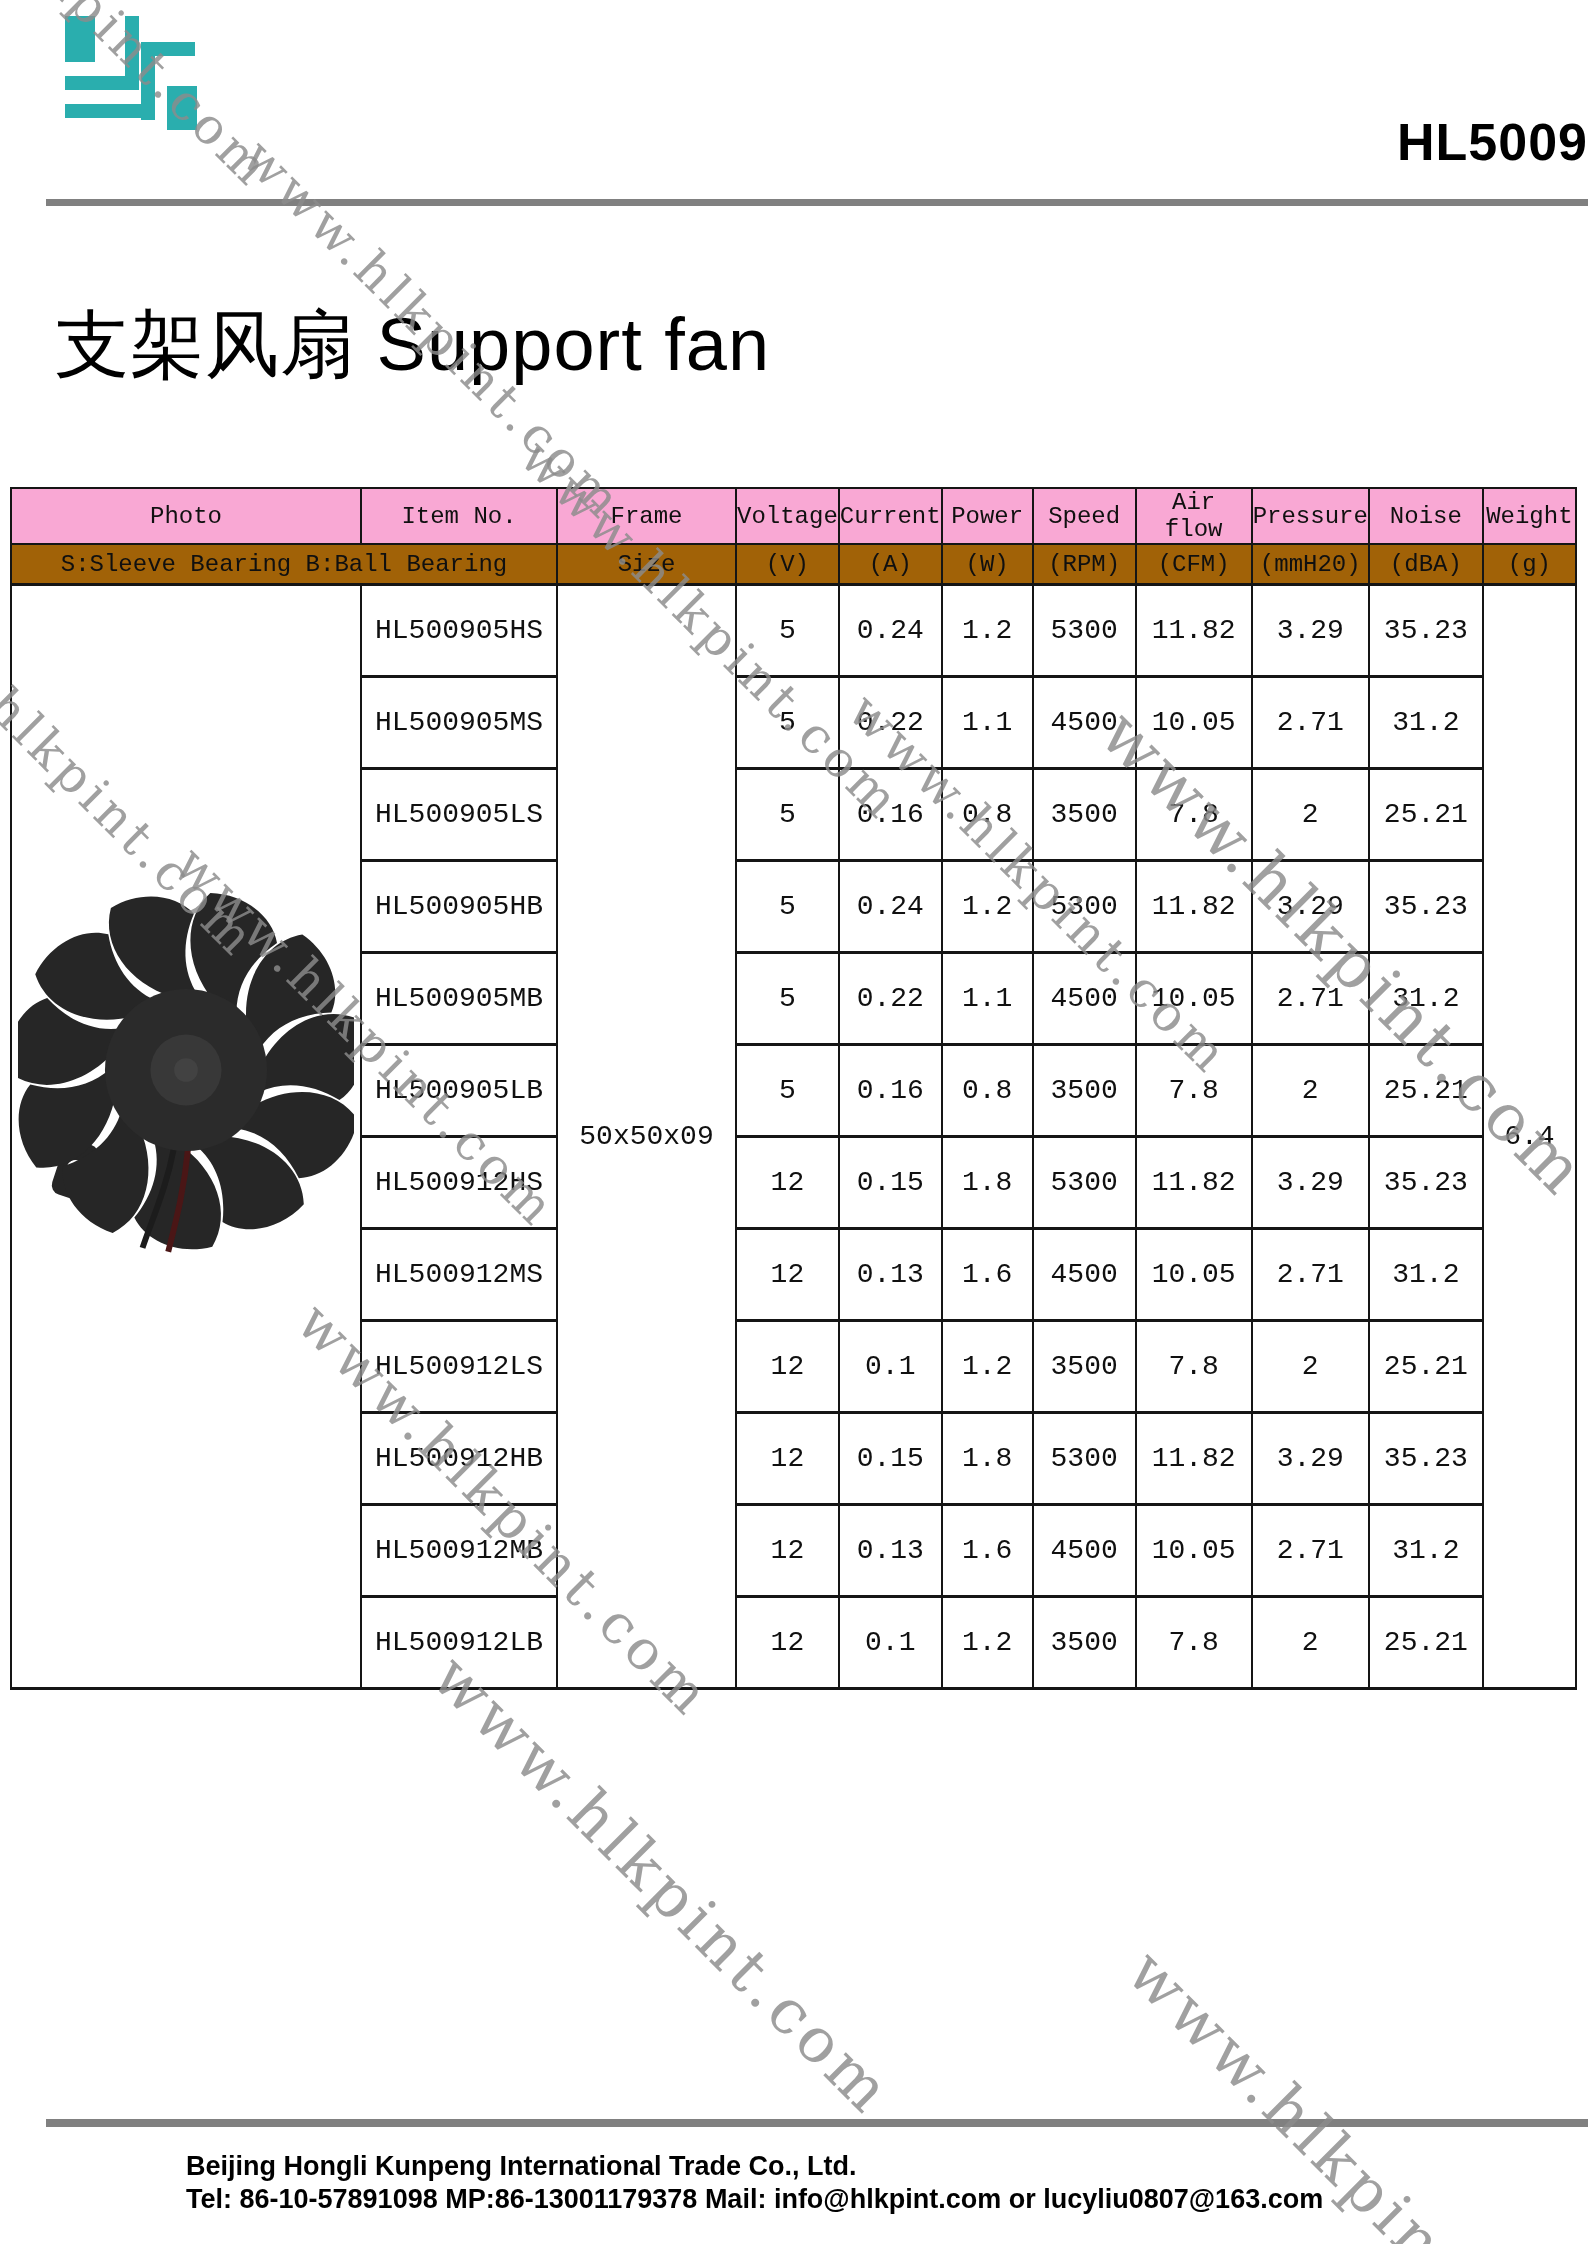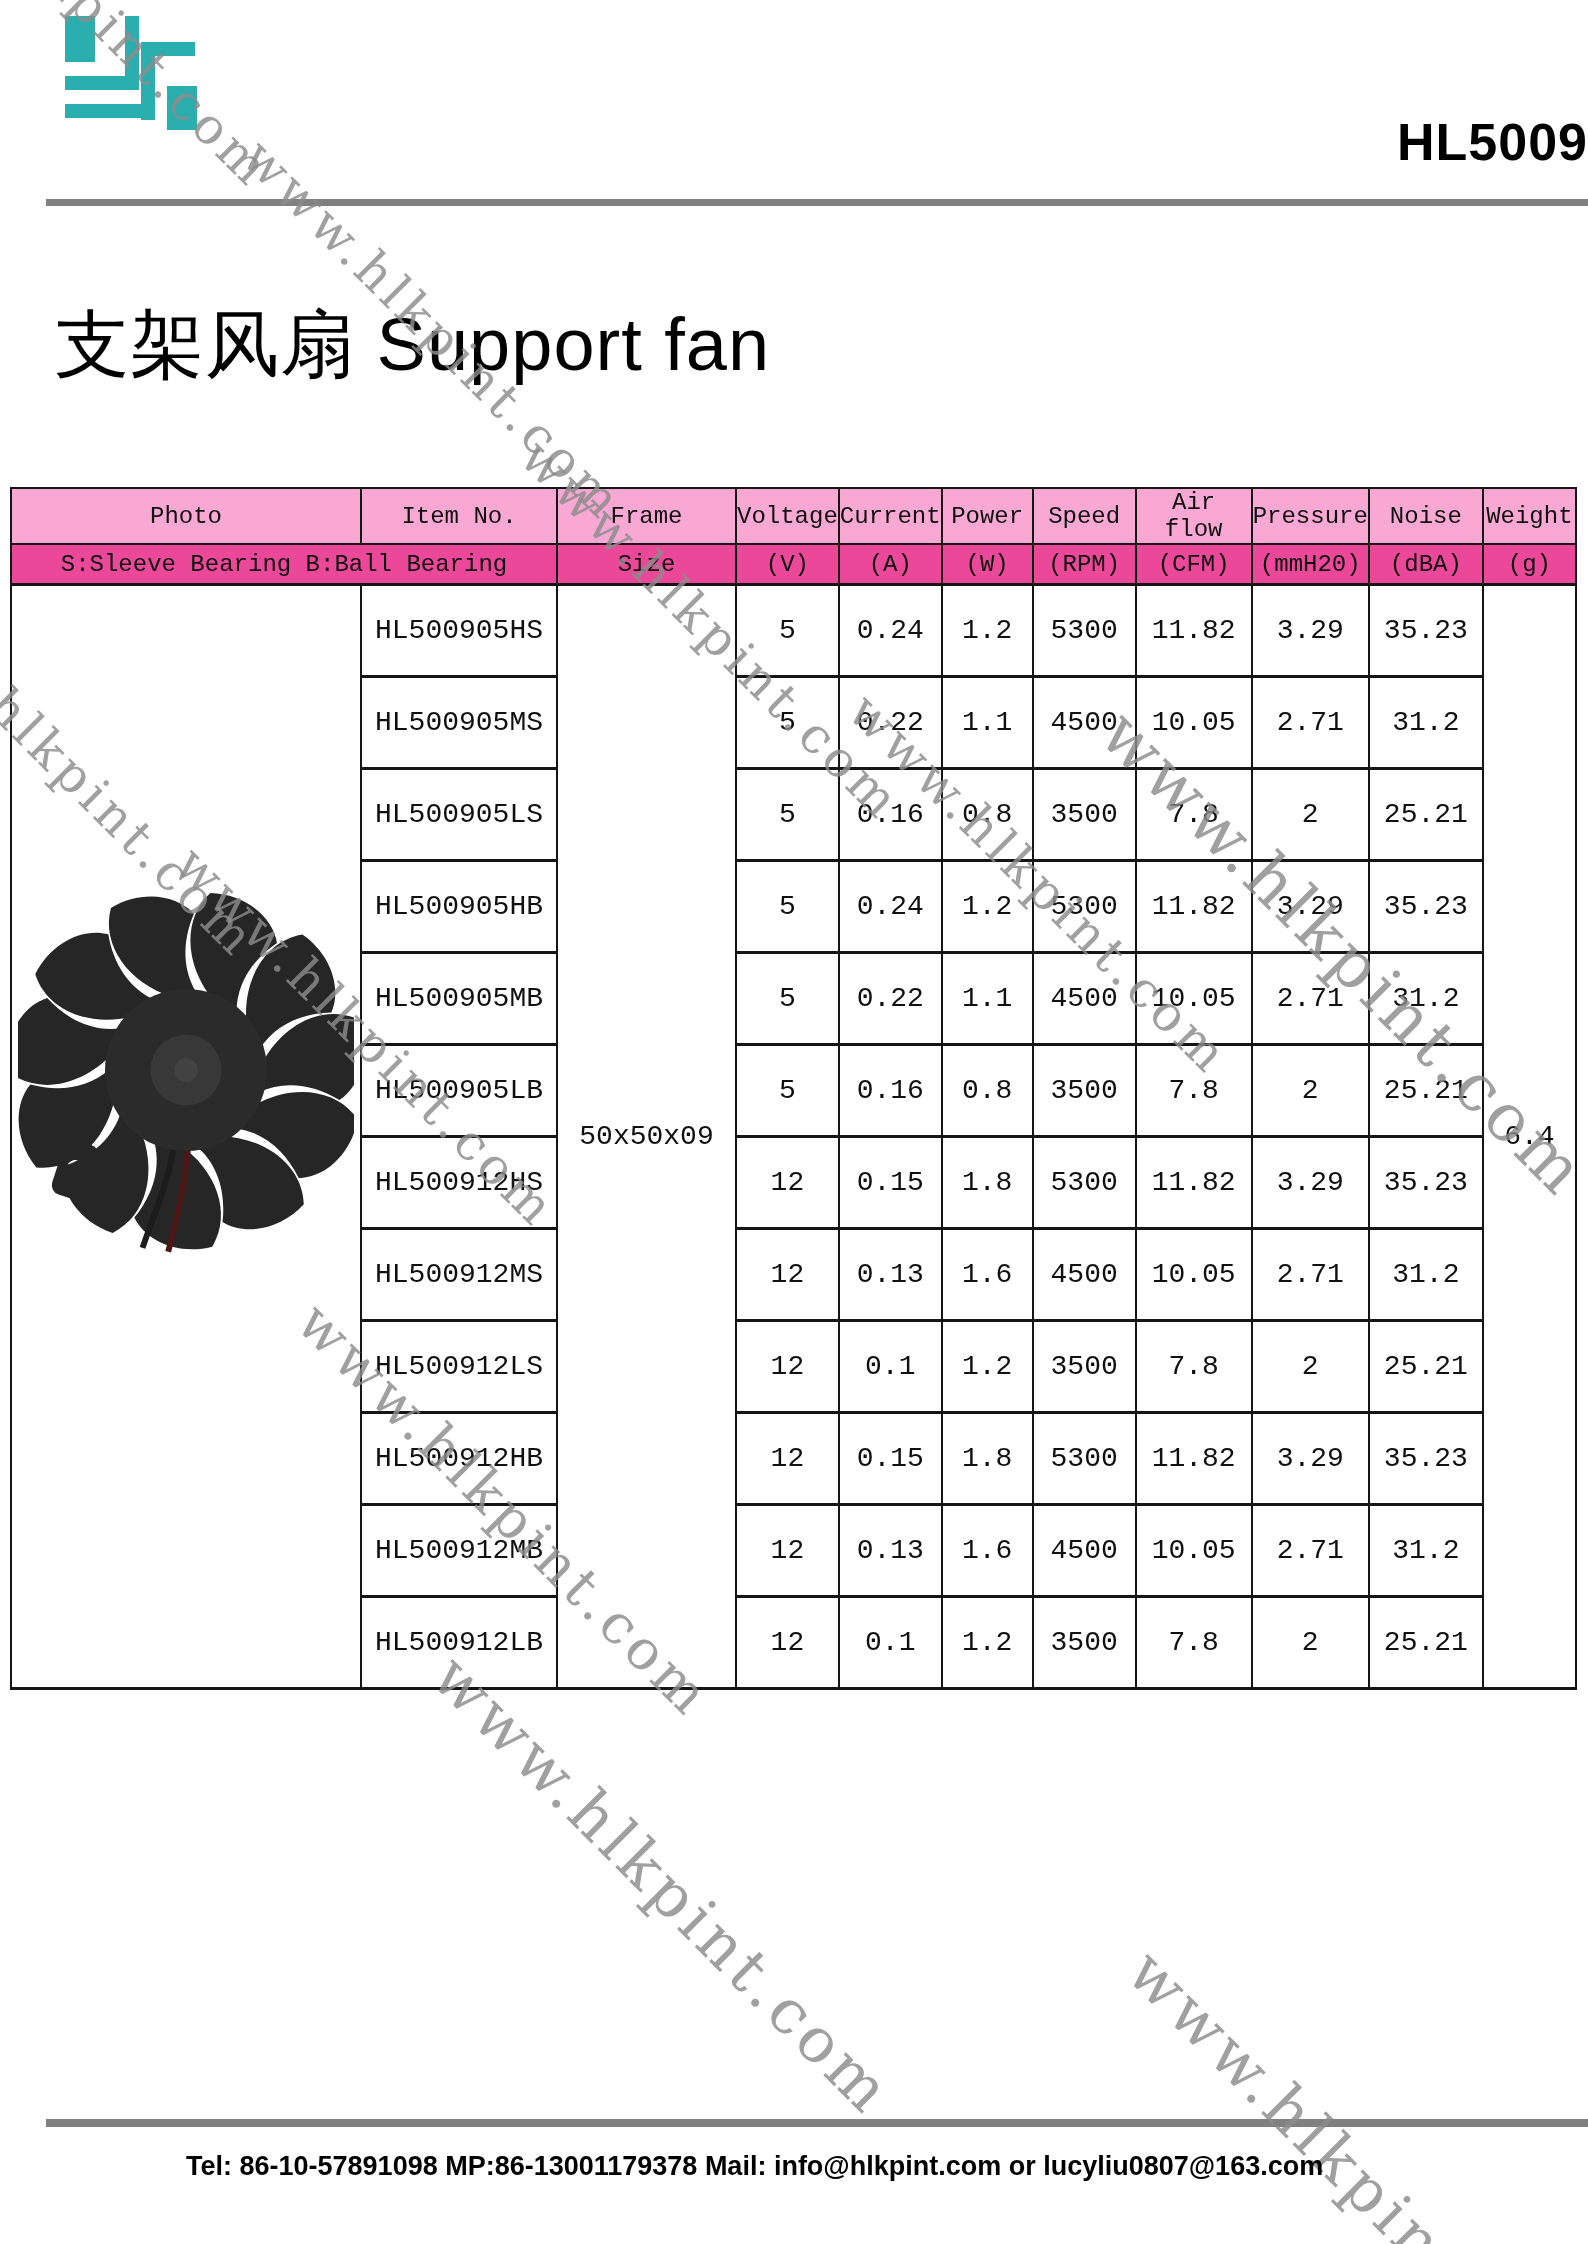--- a/index.html
+++ b/index.html
@@ -38,21 +38,21 @@
 
   table.spec{
     position:absolute;left:10px;top:487px;border-collapse:collapse;table-layout:fixed;
     z-index:1;font-family:"Liberation Mono","DejaVu Sans Mono",monospace;color:#101010;
   }
   .spec th,.spec td{
     border:2px solid #151515;text-align:center;vertical-align:middle;
     padding:0;font-weight:400;overflow:hidden;
   }
   .spec thead tr.h1 th{background:#f9a8d4;height:41px;font-size:24px}
-  .spec thead tr.h2 th{background:#ec4899;height:38px;font-size:24px;border-bottom:3px solid #151515}
+  .spec thead tr.h2 th{background:#a16207;height:38px;font-size:24px;border-bottom:3px solid #151515}
   .spec tbody td{height:89px;font-size:28px;border-bottom:3px solid #151515}
   .spec td.photo-cell{position:relative;background:#fff}
   .fan{position:absolute;left:6px;top:288px;width:336px;height:392px;z-index:6}
 
   .rule-bottom{position:absolute;left:46px;top:2119px;width:1542px;height:8px;background:#808080;z-index:2}
   .footer{position:absolute;left:186px;top:2150px;z-index:6;line-height:33px}
   .footer div{font-size:27px;font-weight:700;white-space:nowrap}
 </style>
 </head>
 <body>
@@ -273,14 +273,15 @@
       <td>3500</td>
       <td>7.8</td>
       <td>2</td>
       <td>25.21</td>
     </tr>
   </tbody>
 </table>
 
 <div class="rule-bottom"></div>
 <div class="footer">
+  <div>Beijing Hongli Kunpeng International Trade Co., Ltd.</div>
   <div>Tel: 86-10-57891098  MP:86-13001179378  Mail: info@hlkpint.com or lucyliu0807@163.com</div>
 </div>
 
 </body></html>

